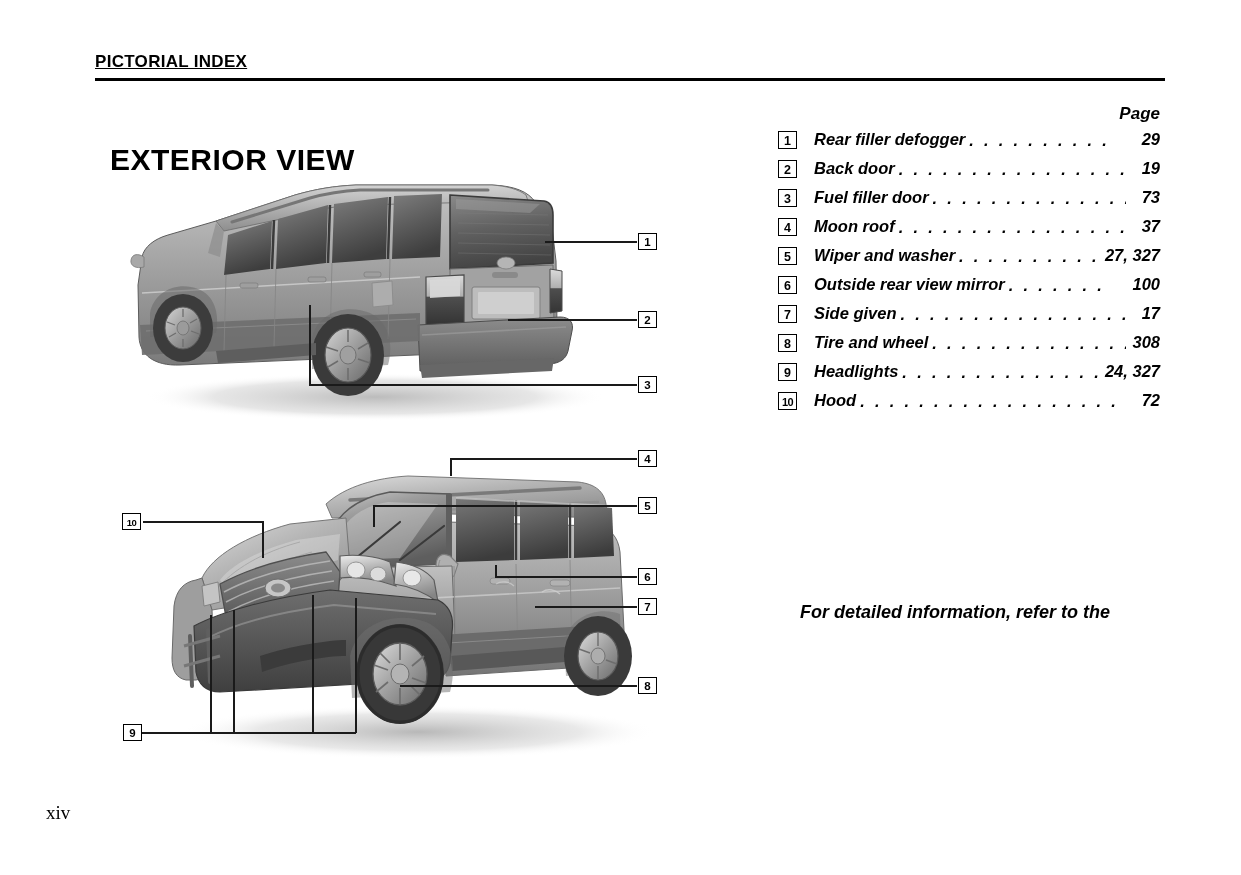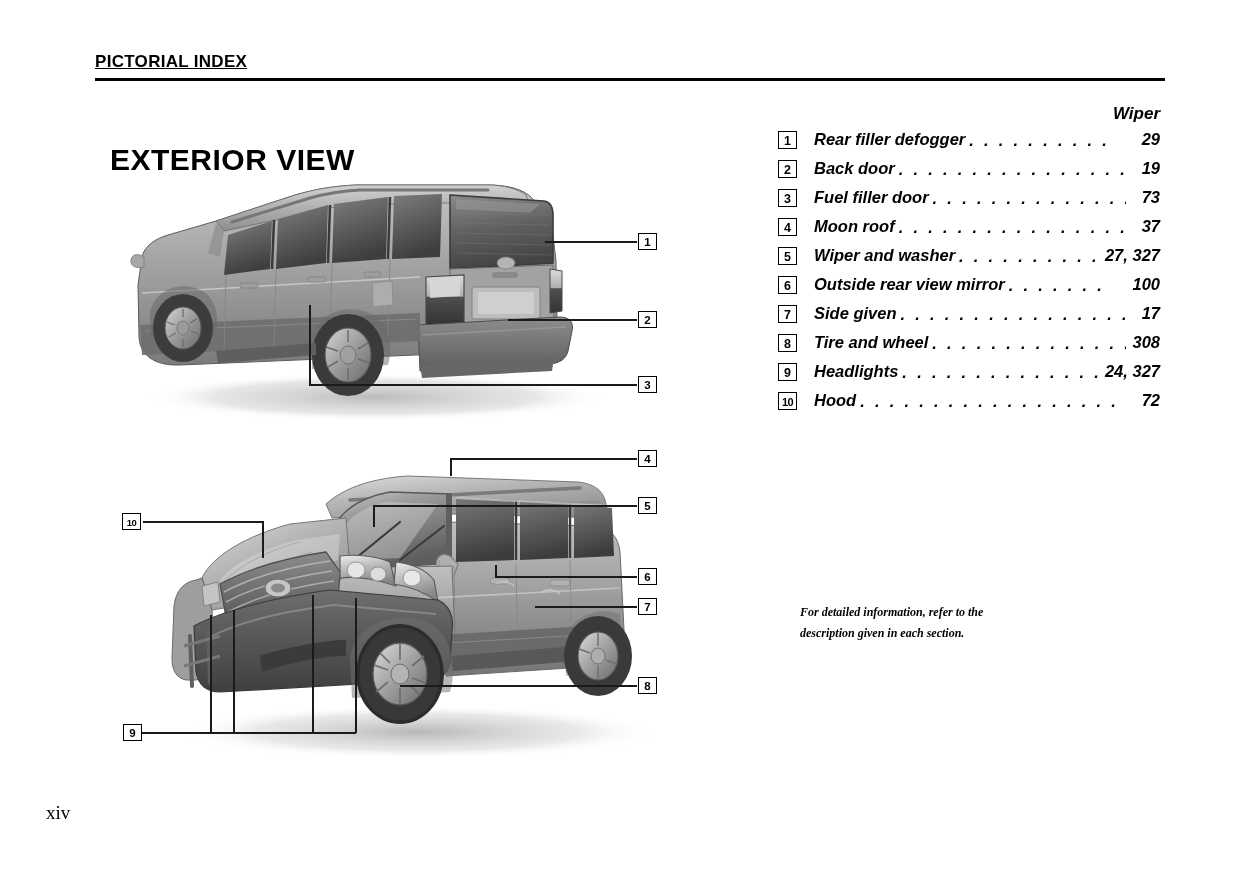--- a/index.html
+++ b/index.html
@@ -115,25 +115,24 @@
     min-width: 30px;
     padding-right: 8px;
   }
 
   
   #note-block {
     position: absolute;
     left: 800px;
     top: 602px;
     width: 368px;
-    font-size: 12px;
+    font-size: 18px;
     font-weight: bold;
     font-style: italic;
     line-height: 21px;
-    font-family: Liberation Serif, serif;
   }
 
   
   #figure-area {
     position: absolute;
     left: 95px;
     top: 160px;
     width: 600px;
     height: 620px;
   }
@@ -175,21 +174,21 @@
 <body>
 
 <div id="page-header">
   <div id="header-title">PICTORIAL INDEX</div>
 </div>
 <div id="header-rule"></div>
 
 <div id="section-title">EXTERIOR VIEW</div>
 
 <div id="index-panel">
-  <div id="page-col-header">Wiper</div>
+  <div id="page-col-header">Page</div>
 
   <div class="index-row">
     <div class="index-num">1</div>
     <div class="index-label">Rear filler defogger</div>
     <div class="index-dots">. . . . . . . . . .</div>
     <div class="index-page">29</div>
   </div>
 
   <div class="index-row">
     <div class="index-num">2</div>
@@ -250,21 +249,20 @@
   <div class="index-row">
     <div class="index-num wide">10</div>
     <div class="index-label">Hood</div>
     <div class="index-dots">. . . . . . . . . . . . . . . . . . . . . . .</div>
     <div class="index-page">72</div>
   </div>
 </div>
 
 <div id="note-block">
   <div>For detailed information, refer to the</div>
-  <div>description given in each section.</div>
 </div>
 
 <div id="figure-area">
 
   <svg class="veh-svg" style="left:25px; top:5px;" width="520" height="260" viewBox="0 0 520 260">
     <defs>
       <linearGradient id="bodyTop" x1="0" y1="0" x2="0" y2="1">
         <stop offset="0%" stop-color="#d2d2d2"></stop>
         <stop offset="45%" stop-color="#b4b4b4"></stop>
         <stop offset="100%" stop-color="#8e8e8e"></stop>

